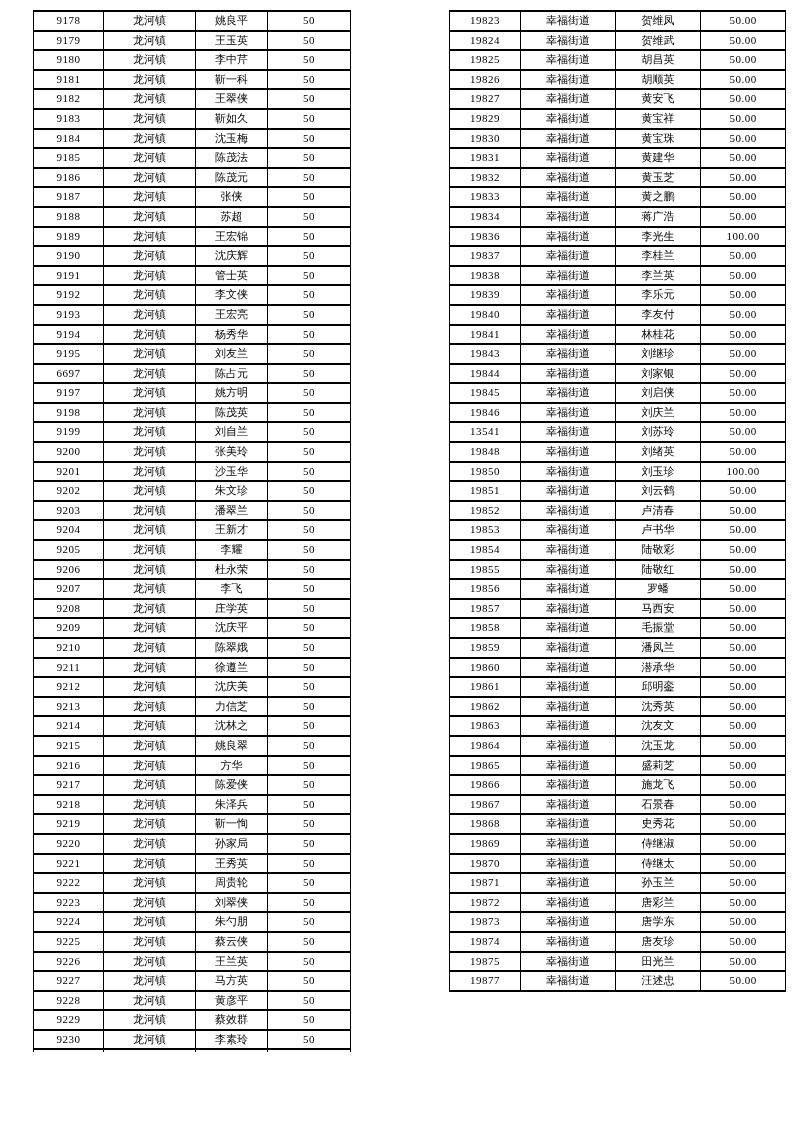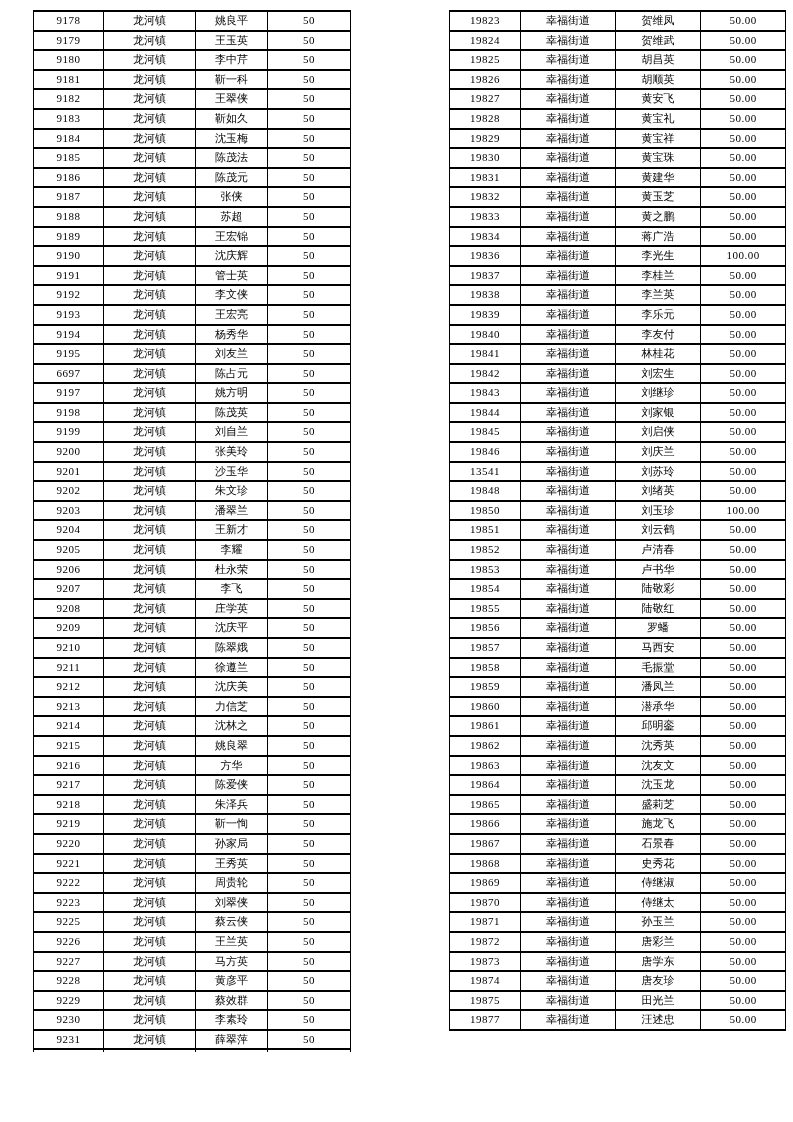--- a/index.html
+++ b/index.html
@@ -336,20 +336,26 @@
           <td>周贵轮</td>
           <td class="num">50</td>
         </tr>
         <tr>
           <td class="num">9223</td>
           <td>龙河镇</td>
           <td>刘翠侠</td>
           <td class="num">50</td>
         </tr>
         <tr>
+          <td class="num">9224</td>
+          <td>龙河镇</td>
+          <td>朱勺朋</td>
+          <td class="num">50</td>
+        </tr>
+        <tr>
           <td class="num">9225</td>
           <td>龙河镇</td>
           <td>蔡云侠</td>
           <td class="num">50</td>
         </tr>
         <tr>
           <td class="num">9226</td>
           <td>龙河镇</td>
           <td>王兰英</td>
           <td class="num">50</td>
@@ -425,26 +431,20 @@
           <td>胡顺英</td>
           <td class="num">50.00</td>
         </tr>
         <tr>
           <td class="num">19827</td>
           <td>幸福街道</td>
           <td>黄安飞</td>
           <td class="num">50.00</td>
         </tr>
         <tr>
-          <td class="num">19828</td>
-          <td>幸福街道</td>
-          <td>黄宝礼</td>
-          <td class="num">50.00</td>
-        </tr>
-        <tr>
           <td class="num">19829</td>
           <td>幸福街道</td>
           <td>黄宝祥</td>
           <td class="num">50.00</td>
         </tr>
         <tr>
           <td class="num">19830</td>
           <td>幸福街道</td>
           <td>黄宝珠</td>
           <td class="num">50.00</td>
@@ -500,26 +500,20 @@
         <tr>
           <td class="num">19840</td>
           <td>幸福街道</td>
           <td>李友付</td>
           <td class="num">50.00</td>
         </tr>
         <tr>
           <td class="num">19841</td>
           <td>幸福街道</td>
           <td>林桂花</td>
-          <td class="num">50.00</td>
-        </tr>
-        <tr>
-          <td class="num">19842</td>
-          <td>幸福街道</td>
-          <td>刘宏生</td>
           <td class="num">50.00</td>
         </tr>
         <tr>
           <td class="num">19843</td>
           <td>幸福街道</td>
           <td>刘继珍</td>
           <td class="num">50.00</td>
         </tr>
         <tr>
           <td class="num">19844</td>

